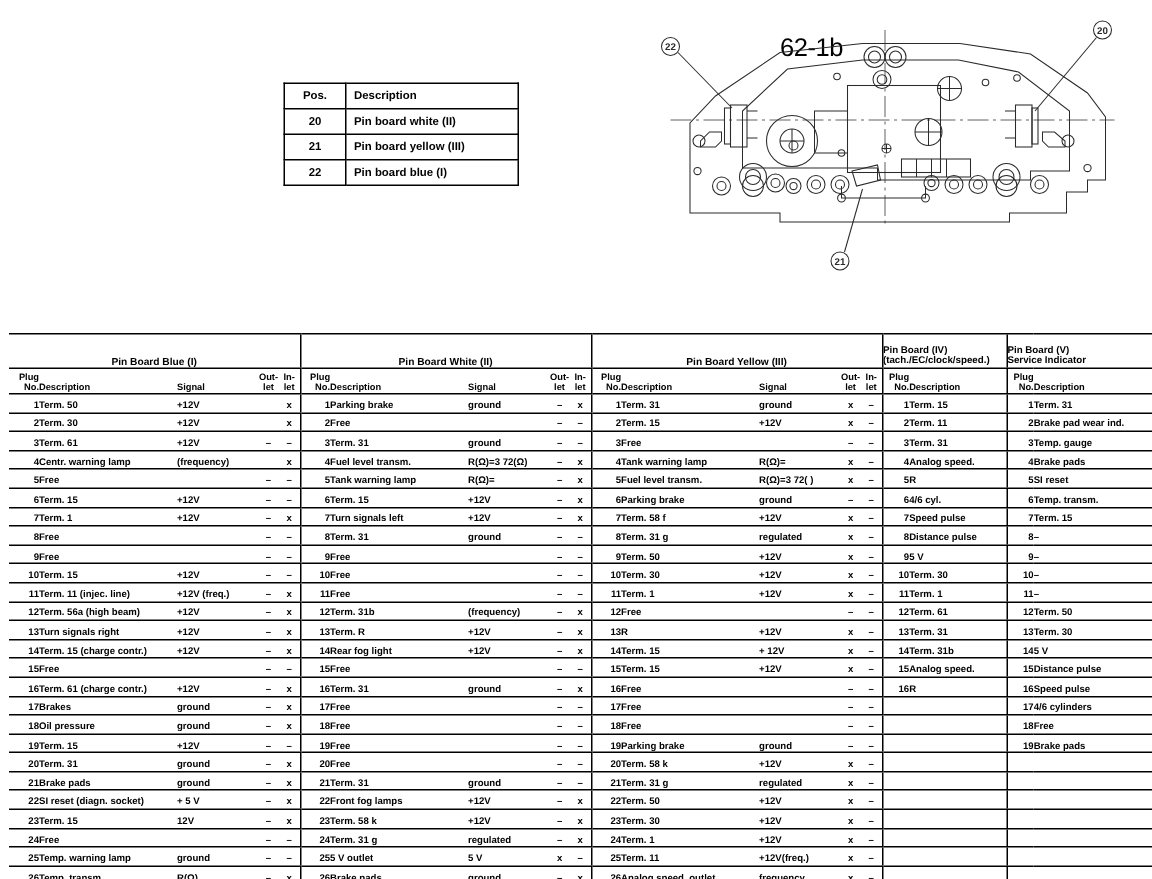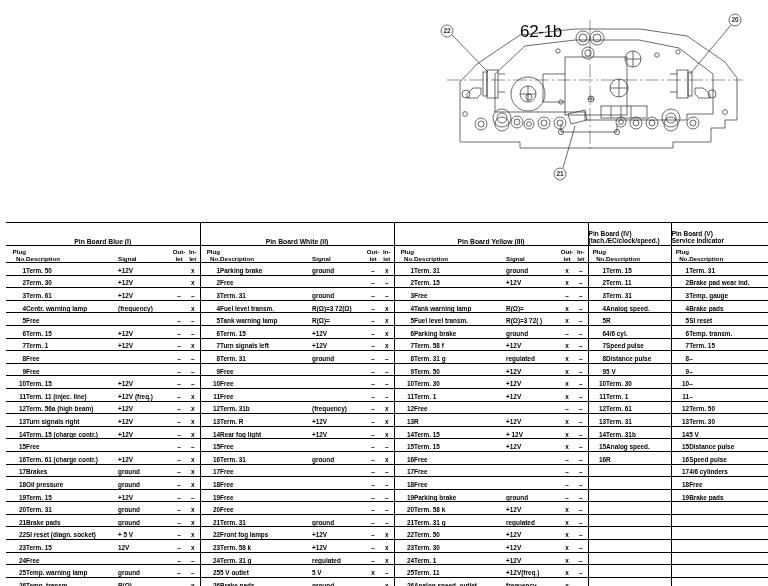--- a/index.html
+++ b/index.html
@@ -102,20 +102,42 @@
   .hd-io{text-align:center;}
 </style>
 </head>
 <body>
 
 <div class="page">
 
   <div id="page-number">62-1b</div>
 
 
+  <table id="legend">
+    <thead>
+      <tr>
+        <th class="pos">Pos.</th>
+        <th class="desc">Description</th>
+      </tr>
+    </thead>
+    <tbody>
+      <tr>
+        <td class="pos">20</td>
+        <td class="desc">Pin board white (II)</td>
+      </tr>
+      <tr>
+        <td class="pos">21</td>
+        <td class="desc">Pin board yellow (III)</td>
+      </tr>
+      <tr>
+        <td class="pos">22</td>
+        <td class="desc">Pin board blue (I)</td>
+      </tr>
+    </tbody>
+  </table>
 
   <div id="diagram">
     <svg width="342" height="196" viewBox="0 0 342 196" xmlns="http://www.w3.org/2000/svg">
       <g fill="none" stroke="#2b2b2b" stroke-width="0.7">
 
         <path d="M35 140 L35 80 L52 62 L95 33 L150 27 L215 27 L262 34 L300 60 L312 76 L312 118
                  L300 118 L300 126 L286 126 L286 140 L248 140 L248 146 L95 146 L95 140 Z"></path>
 
         <path d="M70 110 L70 72 L100 44 L150 38 L214 38 L254 46 L288 72 L288 112 L262 112
                  L262 118 L160 118 L160 110 Z"></path>

